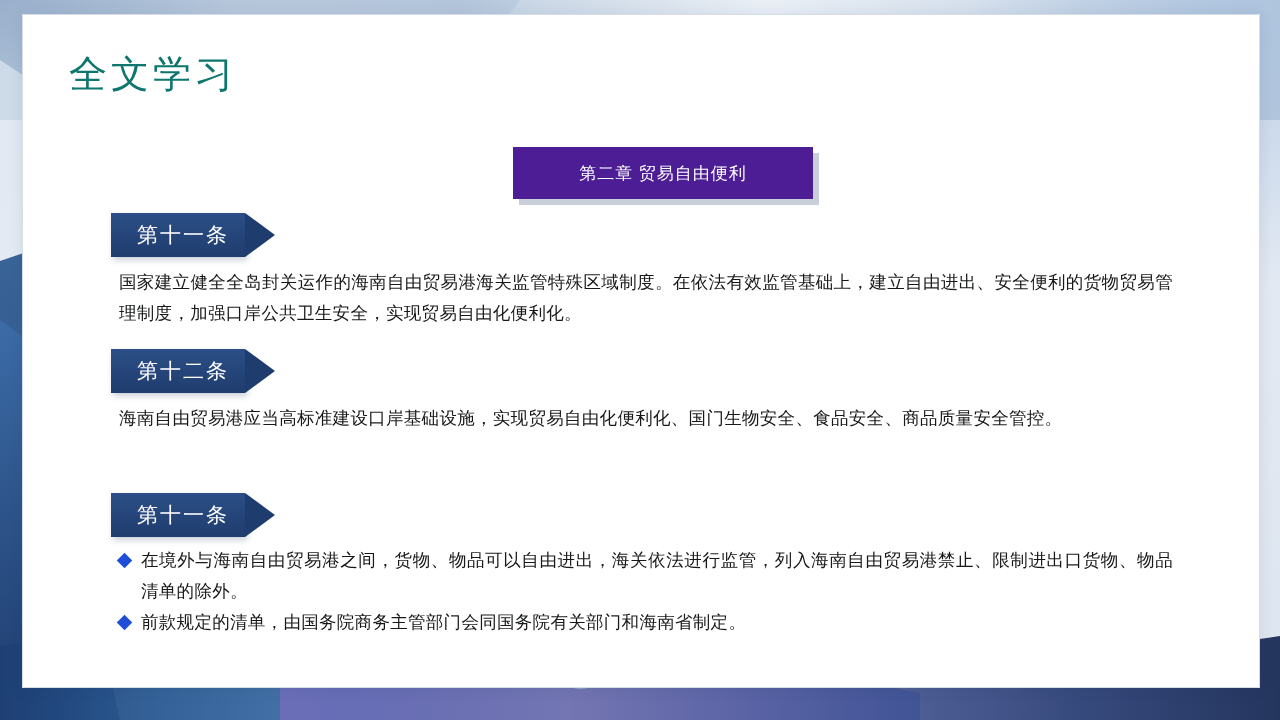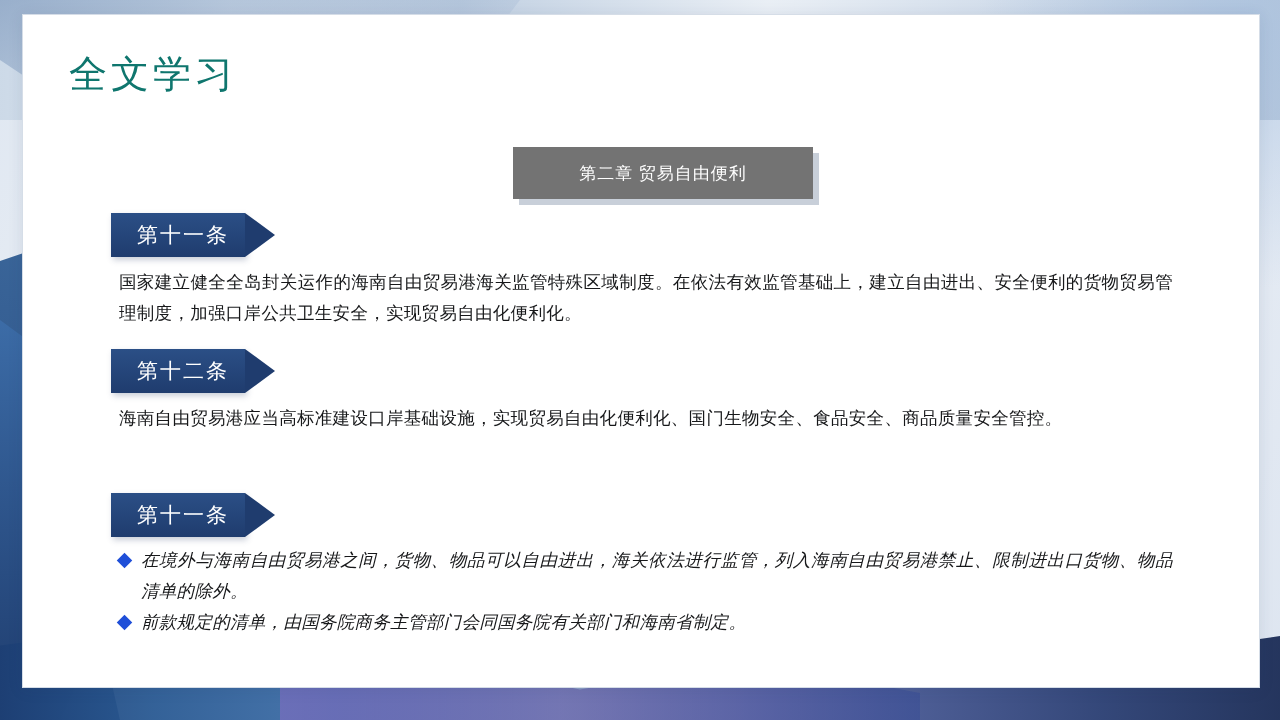--- a/index.html
+++ b/index.html
@@ -105,21 +105,21 @@
   }
   .chapter-shadow {
     position: absolute;
     left: 6px; top: 6px;
     width: 300px; height: 52px;
     background: #c8cfd9;
   }
   .chapter {
     position: relative;
     width: 300px; height: 52px;
-    background: #737373;
+    background: #4c1d95;
     color: #ffffff;
     display: flex;
     align-items: center;
     justify-content: center;
     font-size: 17px;
     letter-spacing: 1px;
   }
 
   
   .article-block {
@@ -177,21 +177,21 @@
     color: #17181a;
     letter-spacing: .3px;
   }
   .diamond {
     flex: 0 0 auto;
     width: 11px; height: 11px;
     margin: 10px 11px 0 0;
     background: #1f4fd8;
     transform: rotate(45deg);
   }
-  .bullet-text { flex: 1 1 auto; text-align: justify; font-style: italic; }
+  .bullet-text { flex: 1 1 auto; text-align: justify; }
 </style>
 </head>
 <body>
 
 <div id="slide">
 
   <div class="bg-base"></div>
   <div class="bg-top-band"></div>
   <div class="bg-mountain"></div>
   <div class="bg-right-glow"></div>

